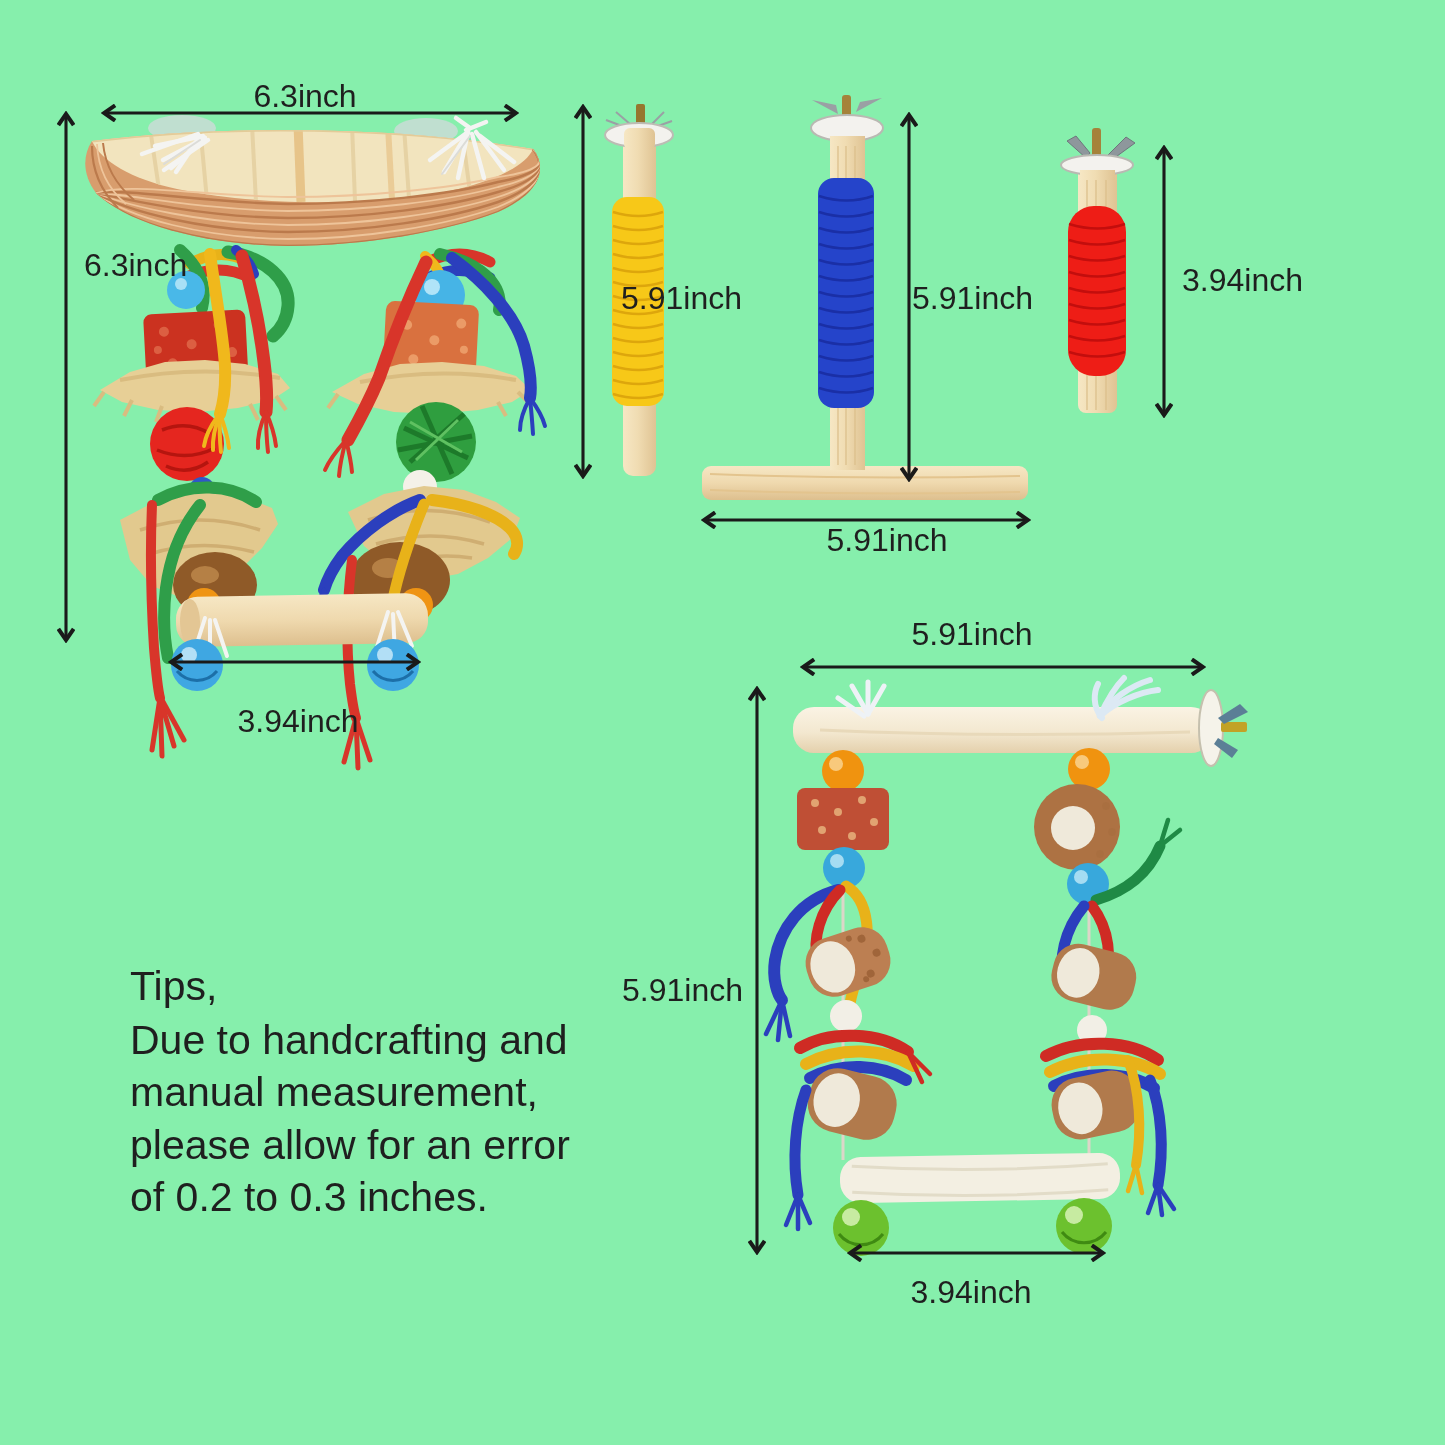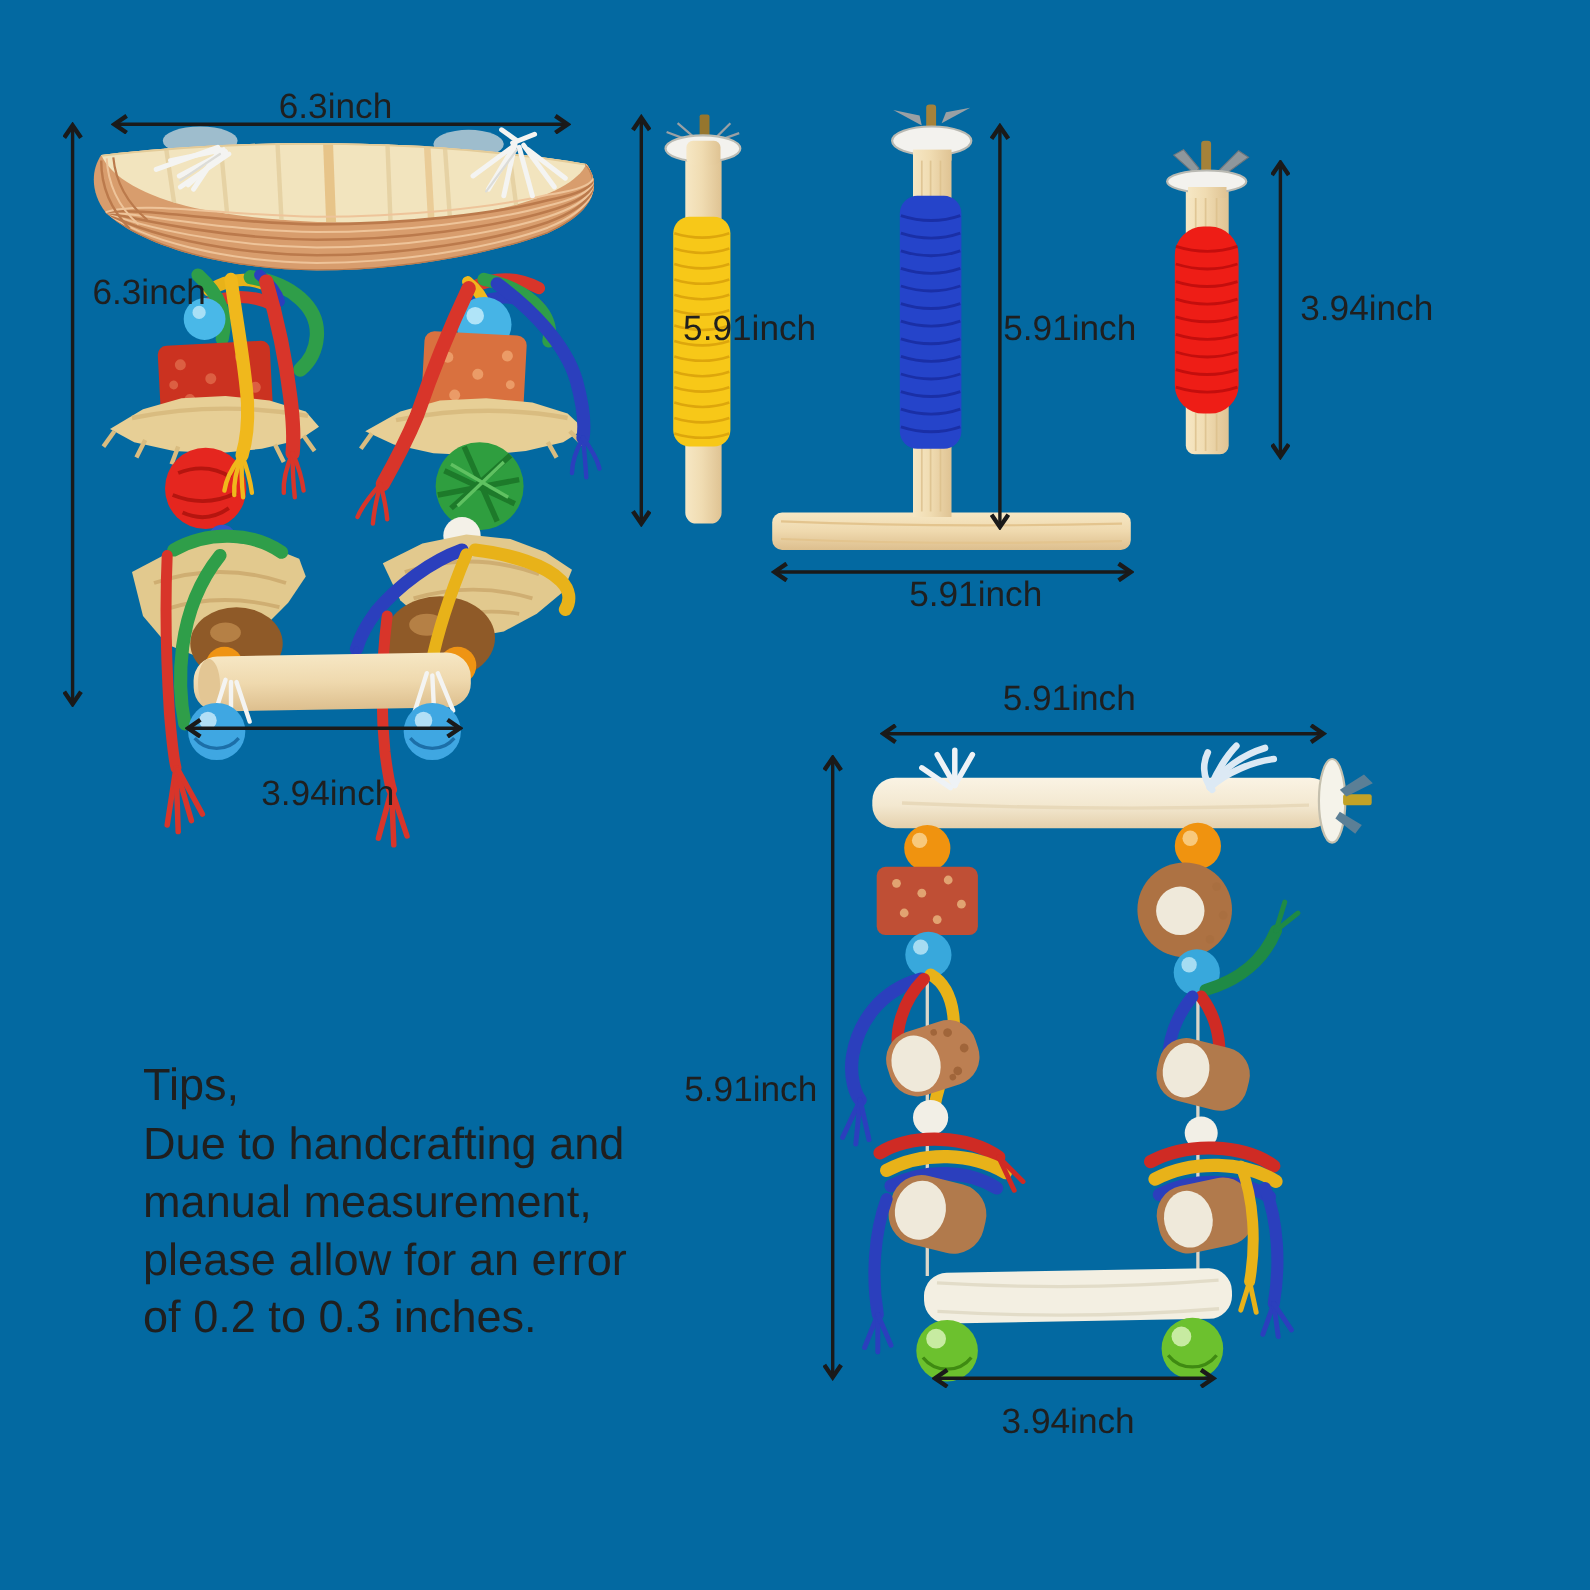--- a/index.html
+++ b/index.html
@@ -1,16 +1,16 @@
 <!DOCTYPE html>
 <html><head>
 <meta charset="utf-8">
 <style>
   html,body{margin:0;padding:0;background:#fff;}
-  .page{position:relative;width:1445px;height:1445px;background:#0369a1;overflow:hidden;
+  .page{position:relative;width:1445px;height:1445px;background:#86efac;overflow:hidden;
         font-family:"Liberation Sans",sans-serif;}
   svg{position:absolute;top:0;left:0;}
   text{font-family:"Liberation Sans",sans-serif;fill:#1f1f1f;}
 </style>
 </head>
 <body>
 <div class="page">
 <svg width="1445" height="1445" viewBox="0 0 1445 1445">
 <defs>
   <marker id="ah" viewBox="0 0 16 18" refX="13" refY="9" markerWidth="16" markerHeight="18" orient="auto-start-reverse" markerUnits="userSpaceOnUse">

